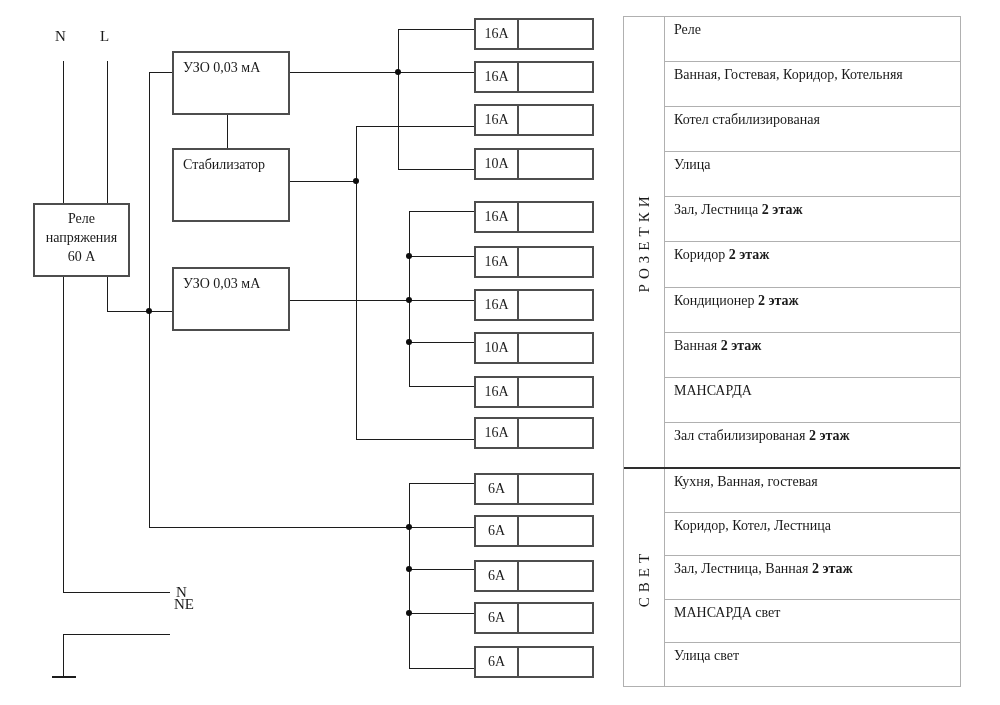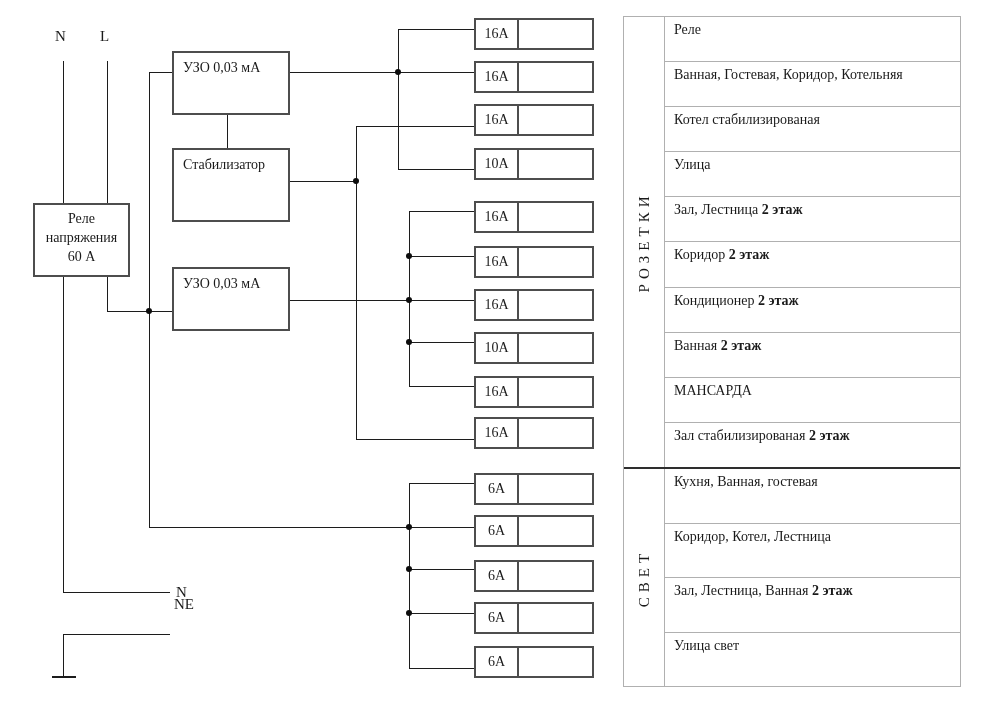--- a/index.html
+++ b/index.html
@@ -209,18 +209,19 @@
       </div>
     </div>
     <div class="section section-lights">
       <div class="label-col">
         <div class="vlabel">СВЕТ</div>
       </div>
       <div class="rows">
         <div class="trow"><span>Кухня, Ванная, гостевая</span><b></b></div>
         <div class="trow"><span>Коридор, Котел, Лестница</span><b></b></div>
         <div class="trow"><span>Зал, Лестница, Ванная </span><b>2 этаж</b></div>
+        <div class="trow"><span>МАНСАРДА свет</span><b></b></div>
         <div class="trow"><span>Улица свет</span><b></b></div>
       </div>
     </div>
   </div>
 
 </div>
 
 </body></html>

